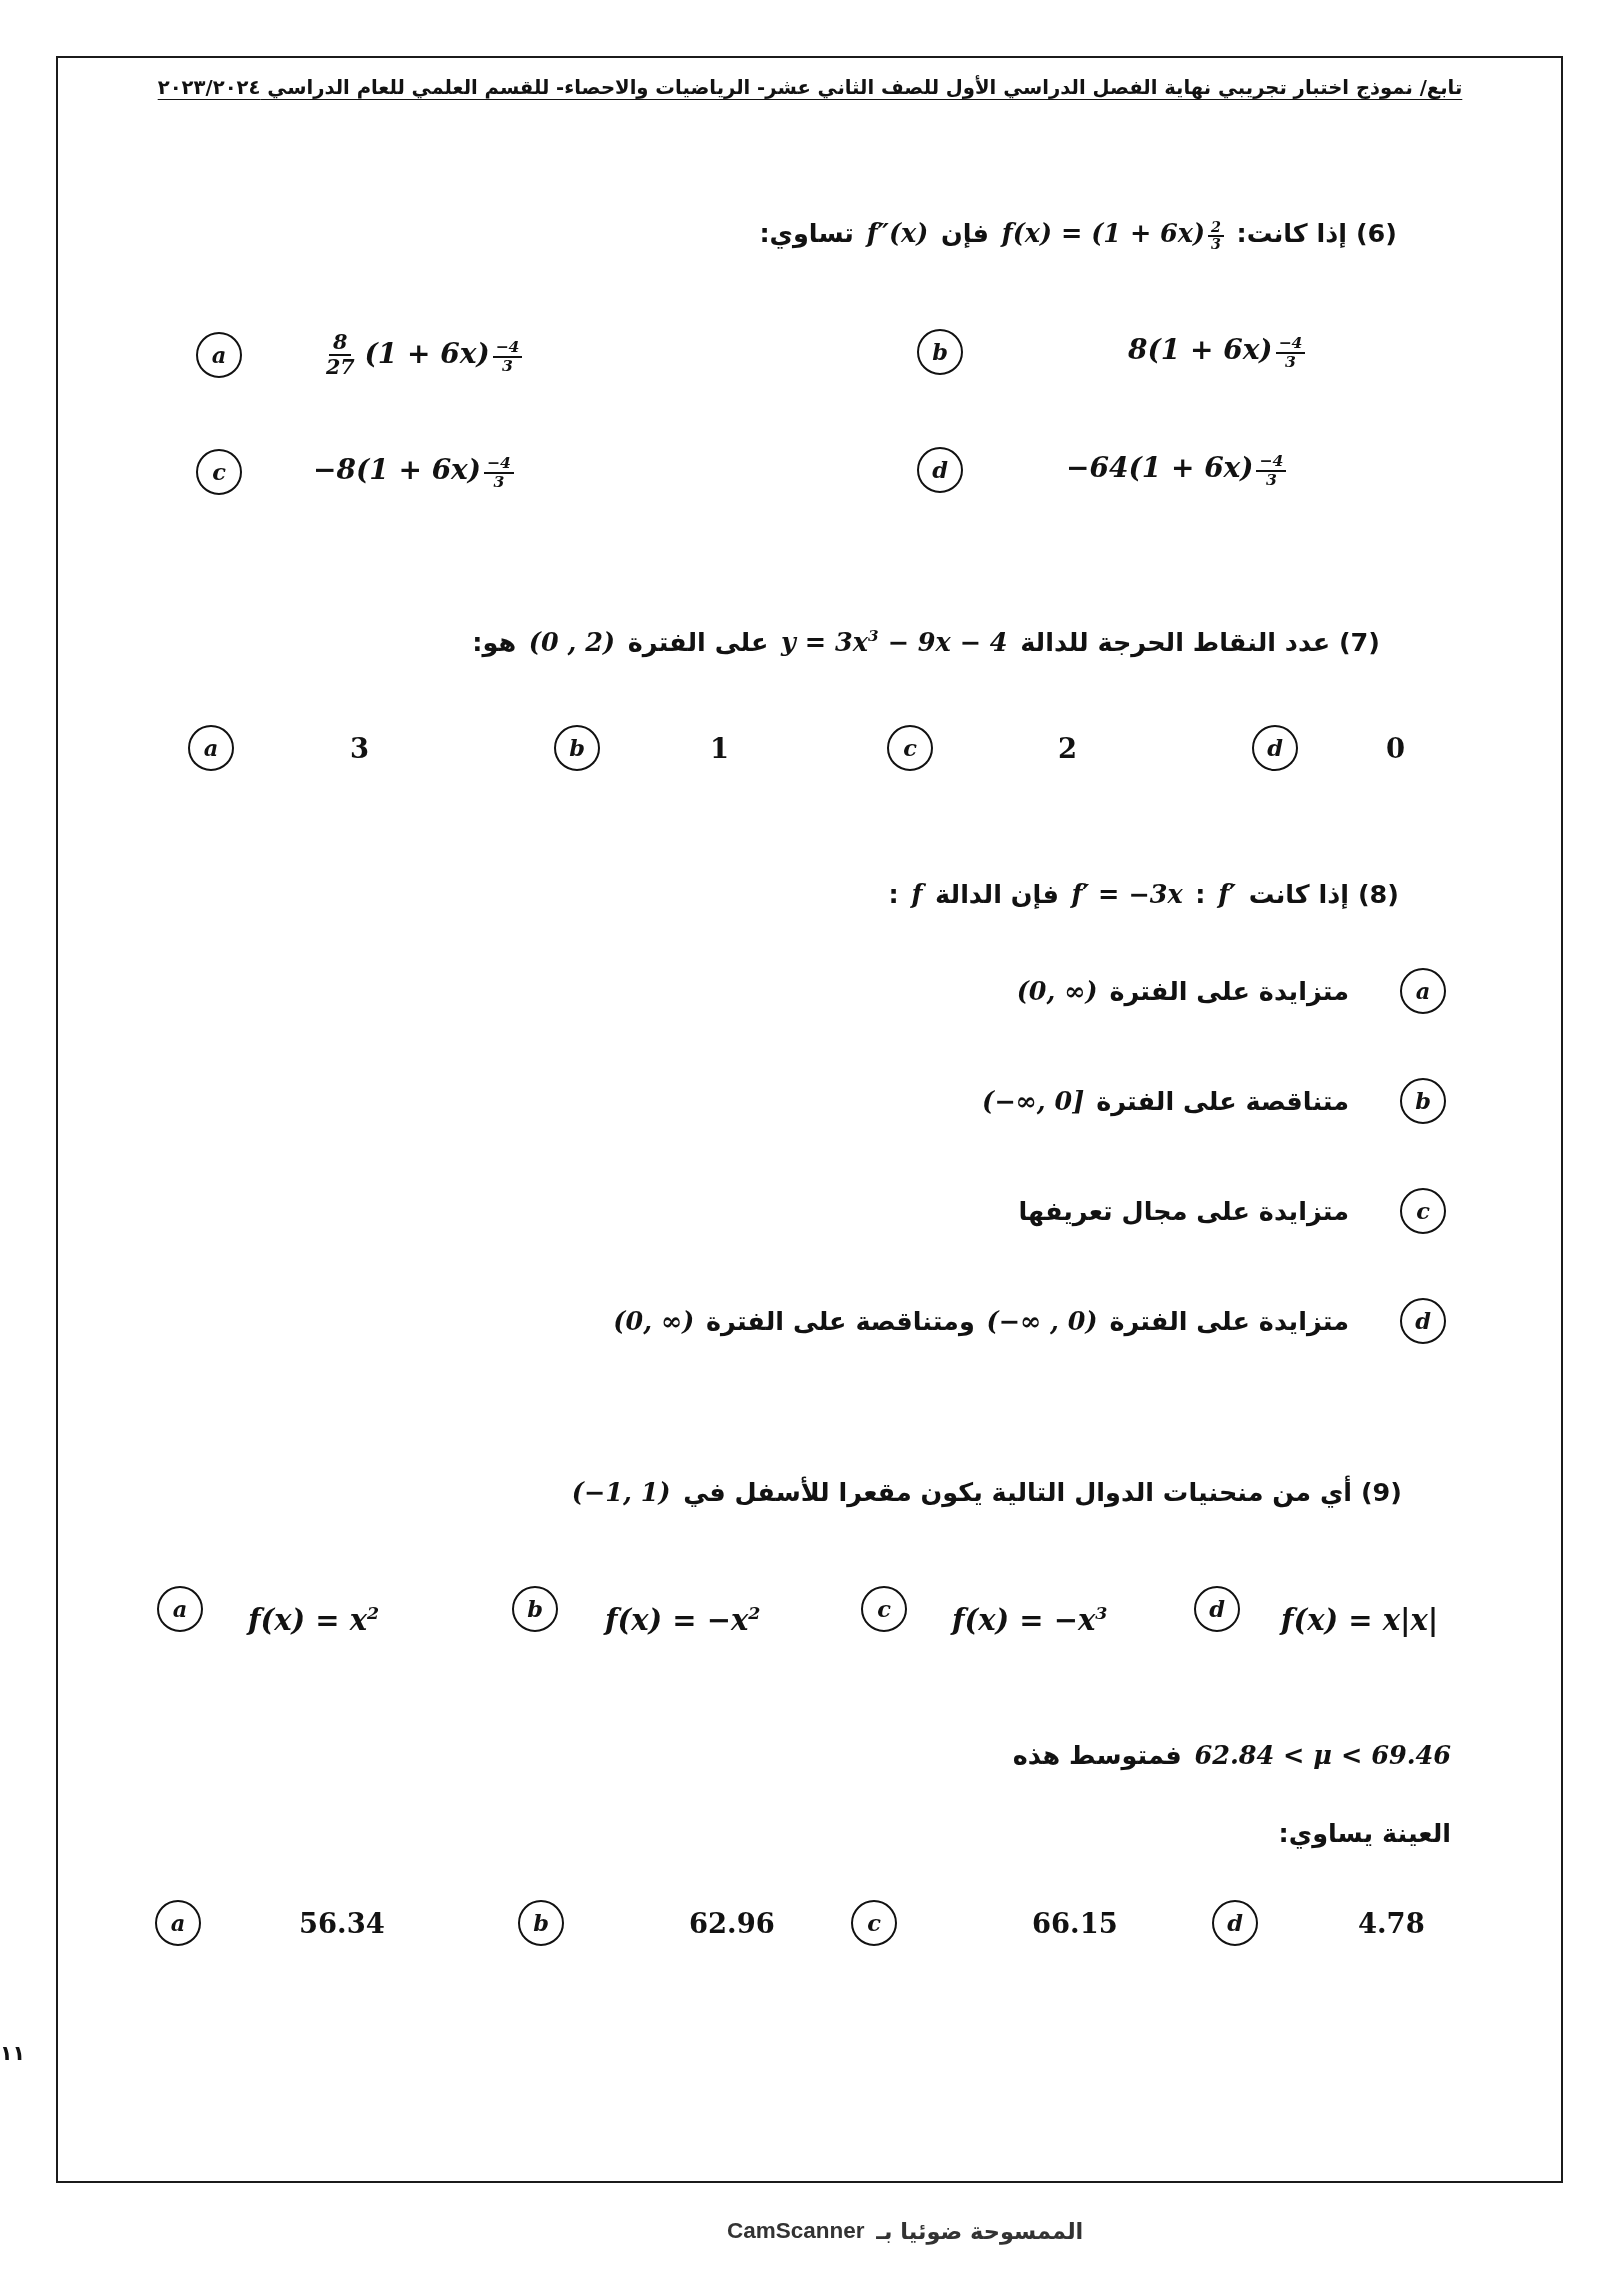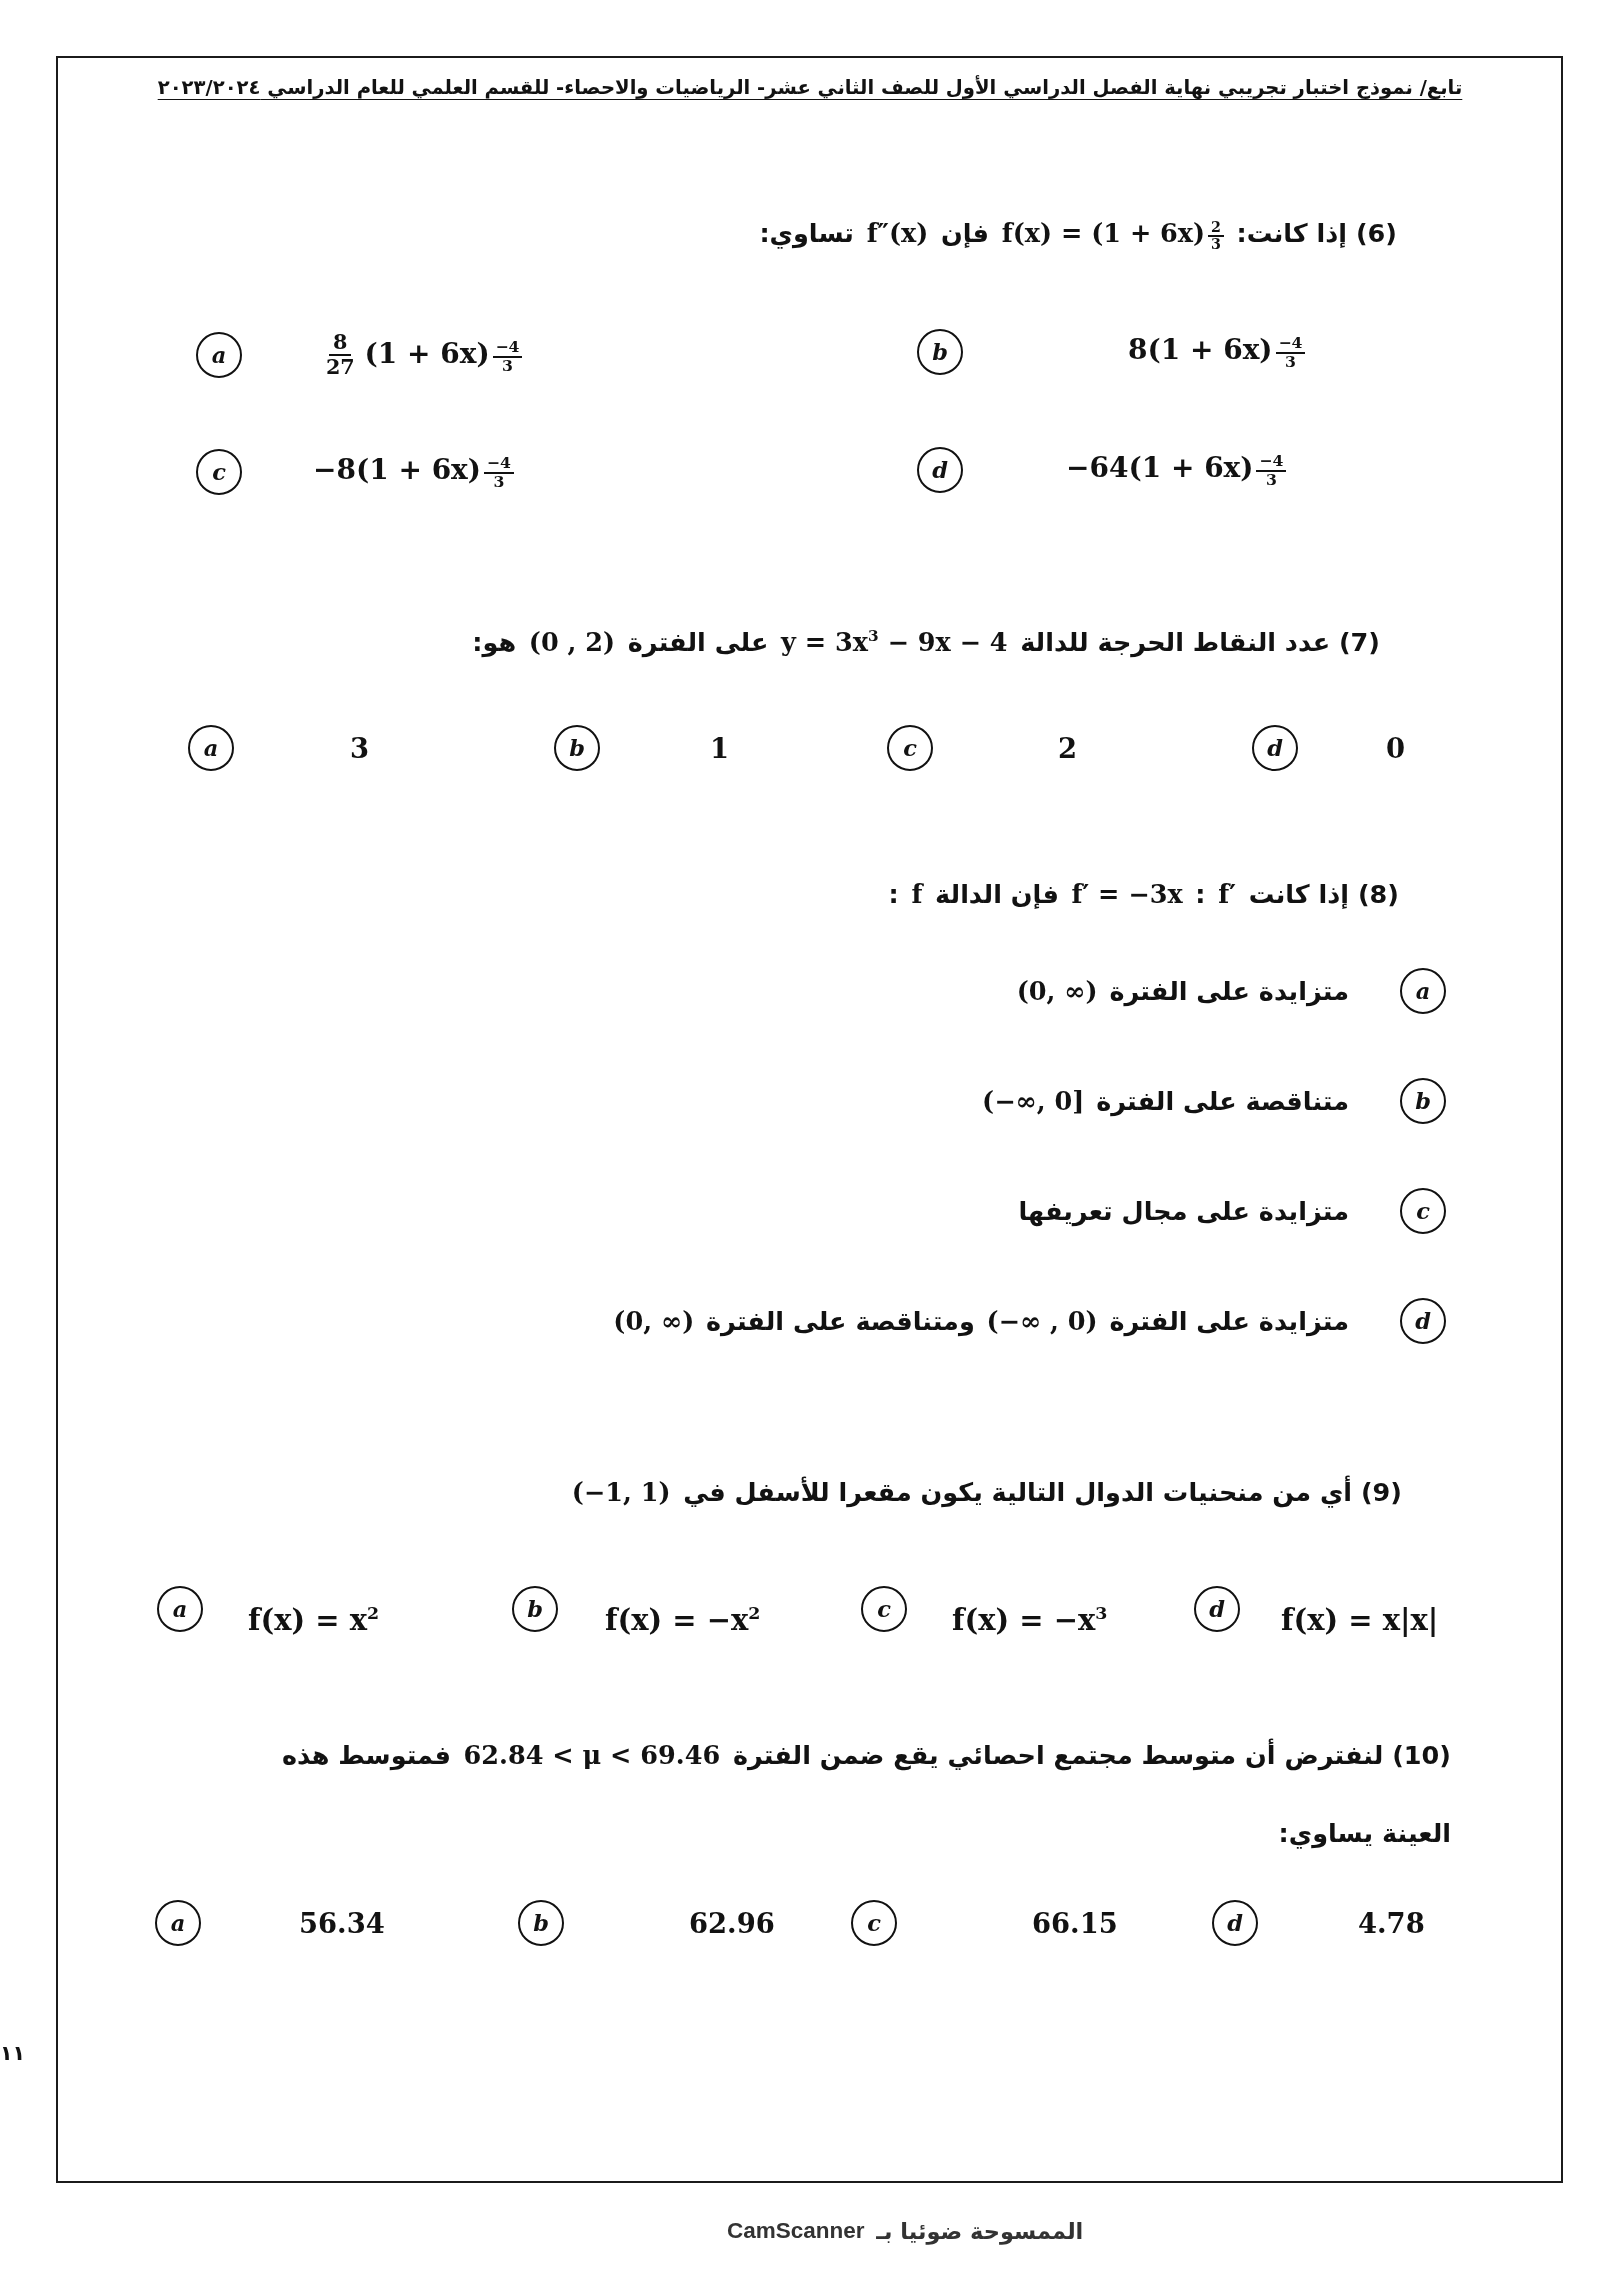--- a/index.html
+++ b/index.html
@@ -6,21 +6,21 @@
   html,body{background:#ffffff;}
   .page{position:relative;width:1620px;height:2293px;background:#ffffff;overflow:hidden;
         font-family:"DejaVu Sans",sans-serif;color:#121212;}
   .frame{position:absolute;left:56px;top:56px;width:1507px;height:2127px;border:2.9px solid #1b1b1b;}
   .header{position:absolute;top:76px;left:93px;right:93px;text-align:center;direction:rtl;
           font-size:19.6px;font-weight:bold;white-space:nowrap;}
   .header .hd{text-decoration:underline;text-underline-offset:4.9px;}
   .stem{position:absolute;display:flex;direction:rtl;align-items:baseline;gap:12.7px;
         white-space:nowrap;font-size:25.5px;font-weight:bold;}
   .ar{font-weight:bold;}
-  .math{font-family:"DejaVu Serif",serif;font-weight:bold;direction:ltr;
+  .math{font-family:"DejaVu Serif",serif;font-weight:bold;font-style:italic;direction:ltr;
         unicode-bidi:isolate;white-space:nowrap;}
   .expfrac{display:inline-flex;flex-direction:column;align-items:center;font-size:0.56em;
            line-height:1.08;vertical-align:0.7em;margin-left:2.9px;}
   .expfrac .n{border-bottom:2px solid #111;padding:0 2.9px;}
   .expfrac .d{padding:0 2.9px;}
   .cfrac{display:inline-flex;flex-direction:column;align-items:center;font-size:0.74em;
          line-height:1.12;vertical-align:middle;margin-right:5.9px;}
   .cfrac .num{border-bottom:2px solid #111;padding:0 3.9px;}
   .cfrac .den{padding:0 3.9px;}
   .msup{font-size:0.6em;vertical-align:0.65em;}
@@ -206,21 +206,20 @@
     <span class="math f30"><span>f(x) = −x</span><span class="msup">3</span></span>
   </div>
   <div class="opt" style="top:1580px;left:1194px;gap:41px">
     <span class="circle">
         <span>d</span>
       </span>
     <span class="math f30">f(x) = x|x|</span>
   </div>
 
   <div class="stem" style="top:1740px;right:169px">
-    <span class="ar">(10) لنفترض أن متوسط مجتمع احصائي يقع ضمن الفترة</span>
     <span class="math">62.84 &lt; μ &lt; 69.46</span>
     <span class="ar">فمتوسط هذه</span>
   </div>
   <div class="stem" style="top:1818px;right:169px">
     <span class="ar">العينة يساوي:</span>
   </div>
 
   <div class="opt" style="top:1900px;left:155px;gap:98px">
     <span class="circle">
         <span>a</span>

